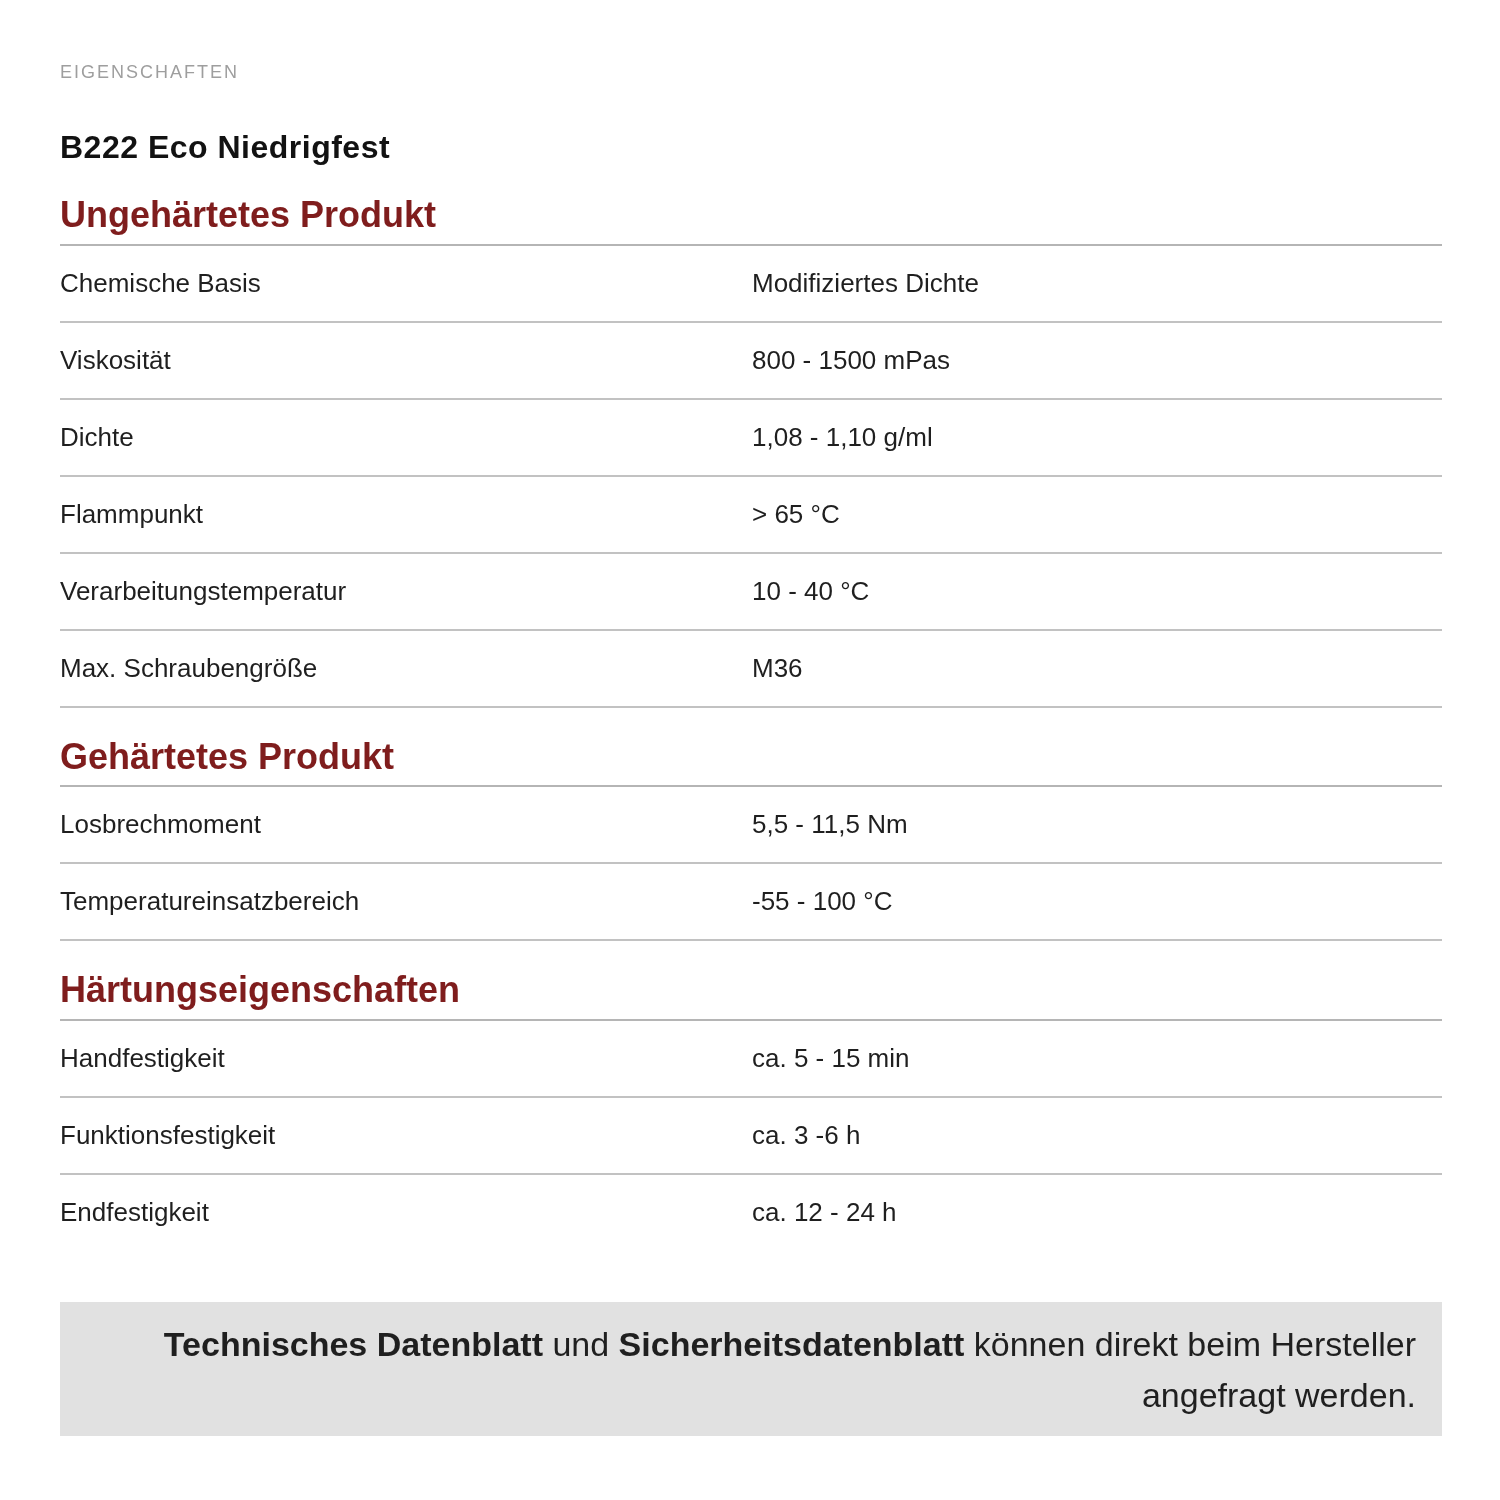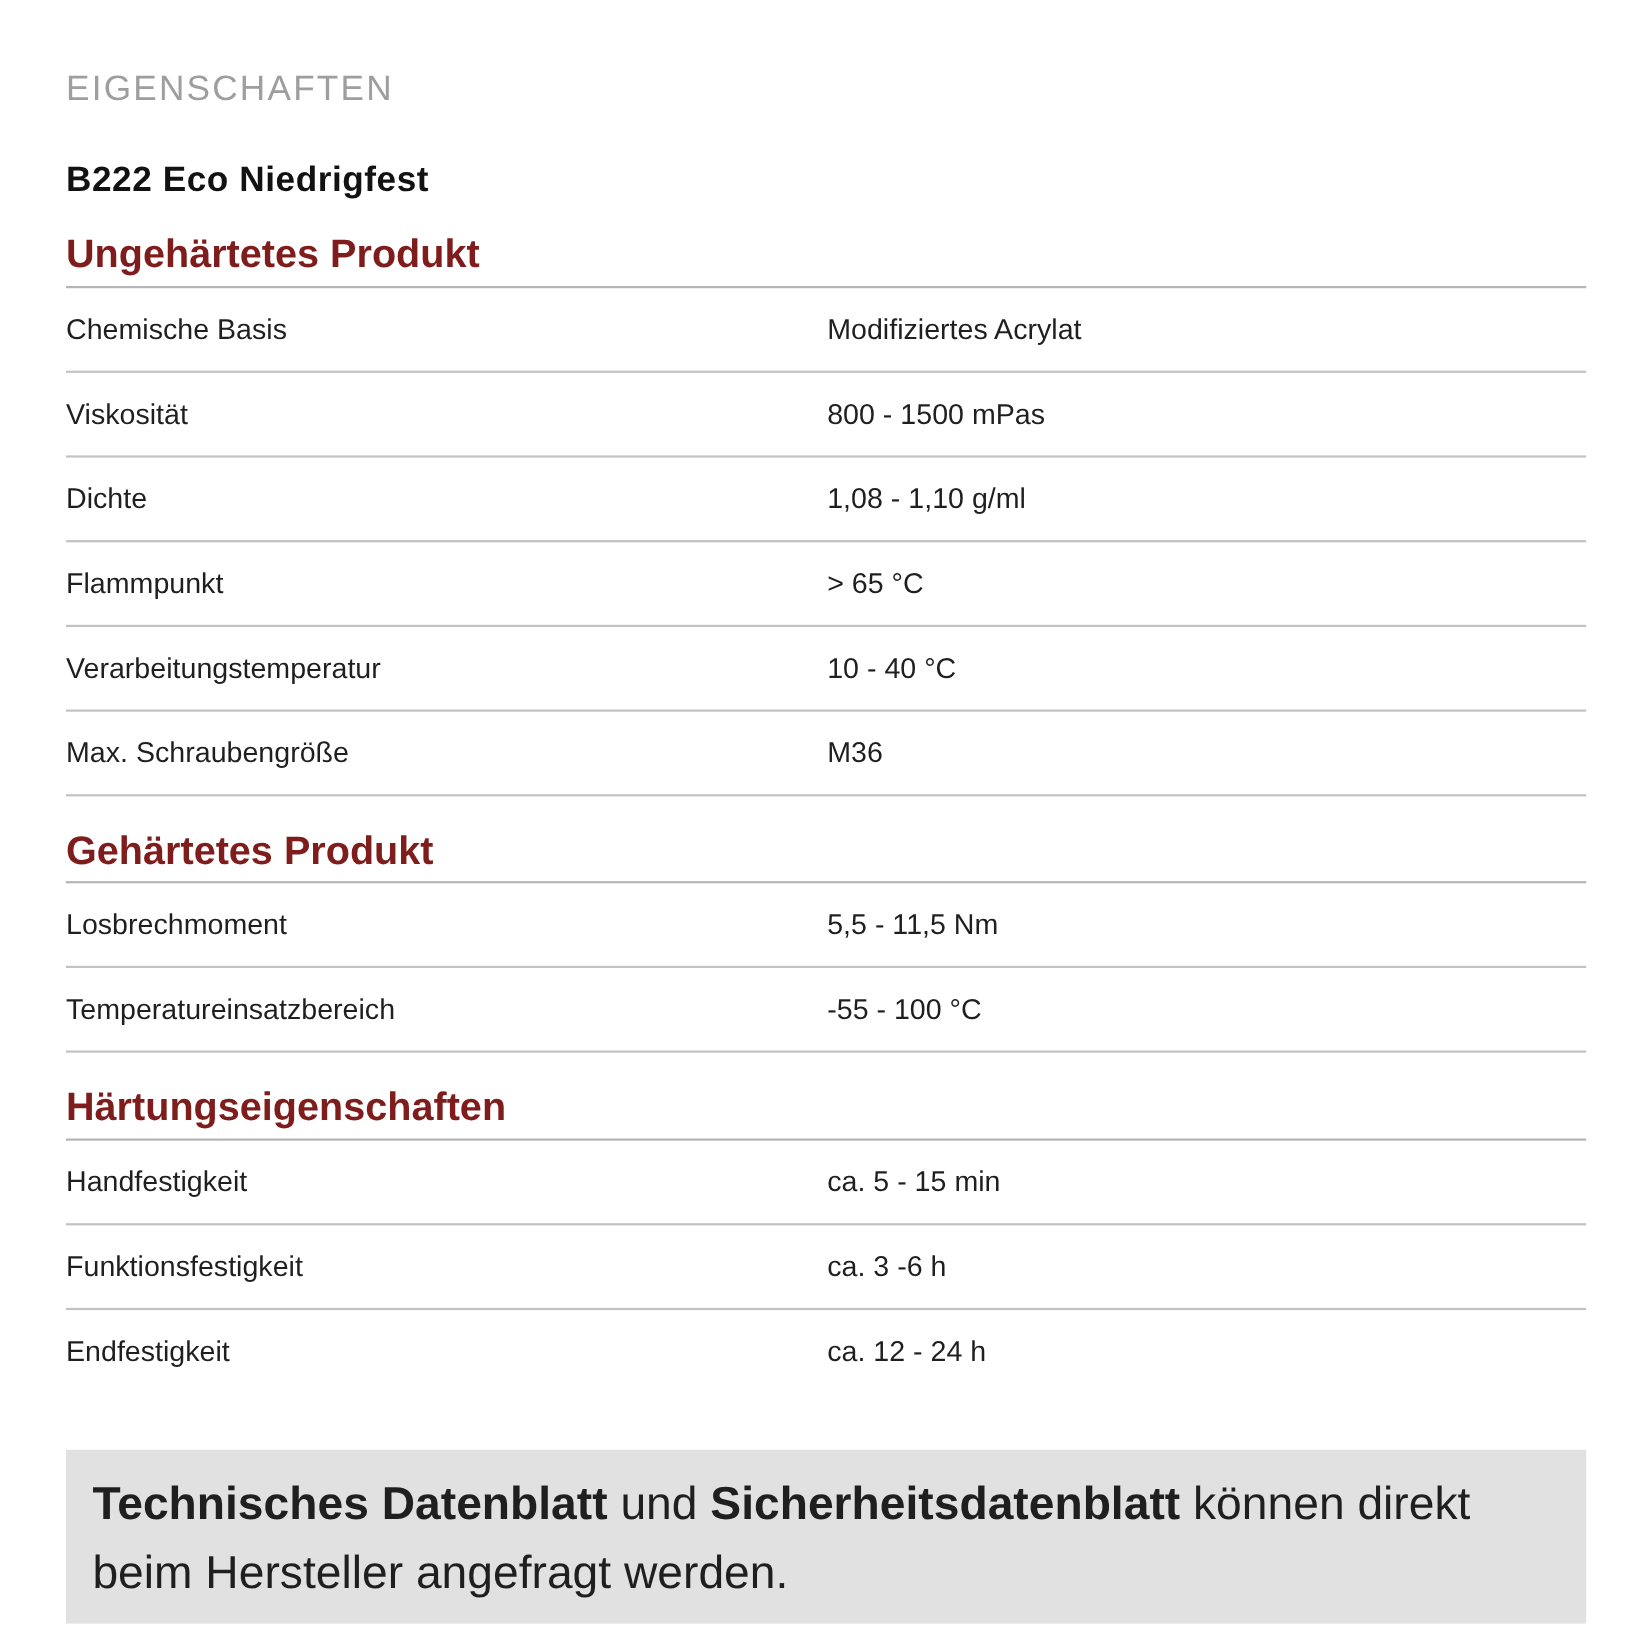--- a/index.html
+++ b/index.html
@@ -11,21 +11,21 @@
   .page {
     position: relative;
     width: 1500px;
     height: 1500px;
     background: #ffffff;
     box-sizing: border-box;
     padding: 62px 58px 0 60px;
     overflow: hidden;
   }
   .kicker {
-    font-size: 32px;
+    font-size: 18px;
     letter-spacing: 2px;
     color: #9e9e9e;
     font-weight: 400;
   }
   .page-title {
     margin-top: 46px;
     font-size: 32px;
     line-height: 1.15;
     font-weight: 700;
     color: #121212;
@@ -57,42 +57,43 @@
     padding-right: 20px;
     box-sizing: border-box;
   }
   .spec-value {
     flex: 1;
   }
   .footer-note {
     margin-top: 52px;
     background: #e1e1e1;
     padding: 17px 26px 15px 24px;
-    font-size: 42px;
+    font-size: 34px;
     line-height: 1.5;
     color: #1f1f1f;
+    text-align: right;
   }
   .footer-note .b {
     font-weight: 700;
   }
 </style>
 </head>
 <body>
 
 <div class="page">
 
   <div class="kicker">EIGENSCHAFTEN</div>
 
   <h1 class="page-title">B222 Eco Niedrigfest</h1>
 
   <div class="section">
     <div class="section-heading">Ungehärtetes Produkt</div>
     <div class="spec-row">
       <div class="spec-label">Chemische Basis</div>
-      <div class="spec-value">Modifiziertes Acrylat</div>
+      <div class="spec-value">Modifiziertes Dichte</div>
     </div>
     <div class="spec-row">
       <div class="spec-label">Viskosität</div>
       <div class="spec-value">800 - 1500 mPas</div>
     </div>
     <div class="spec-row">
       <div class="spec-label">Dichte</div>
       <div class="spec-value">1,08 - 1,10 g/ml</div>
     </div>
     <div class="spec-row">

